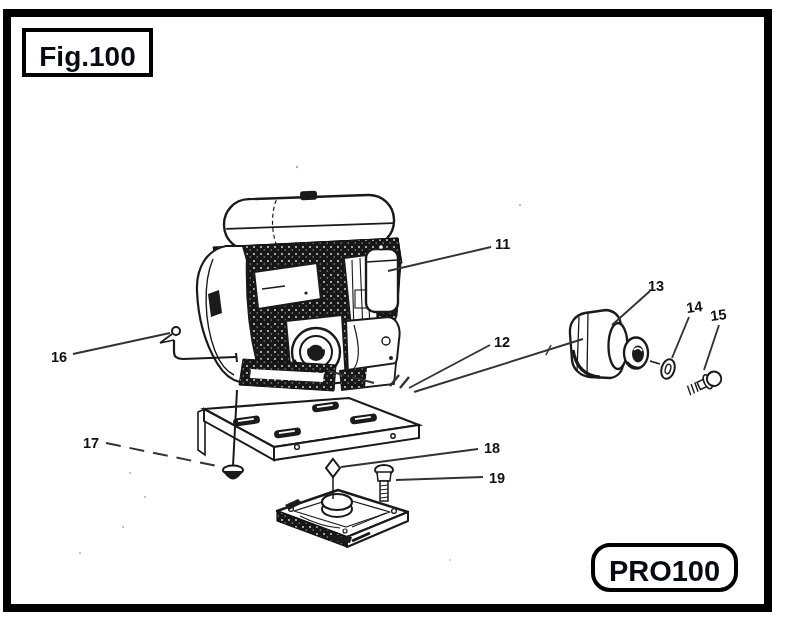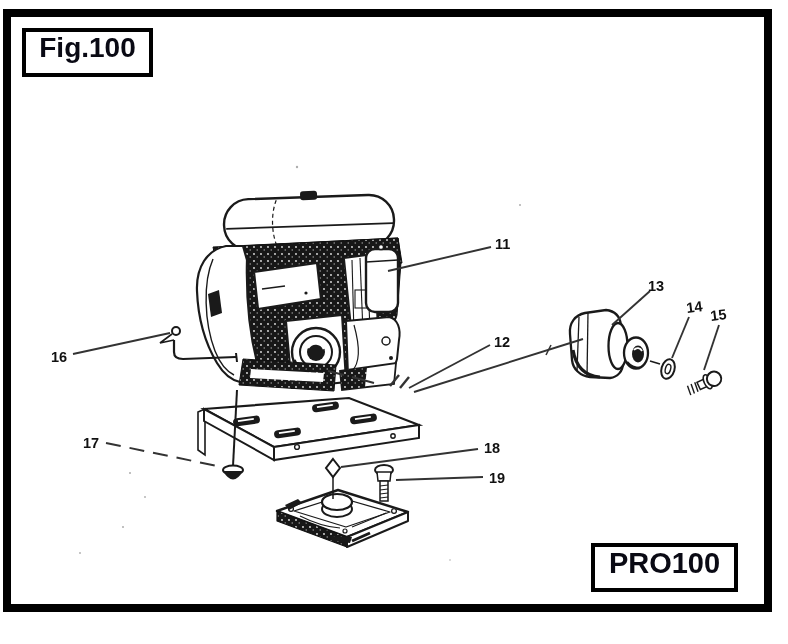--- a/index.html
+++ b/index.html
@@ -6,25 +6,25 @@
   .stage {
     position:relative; width:788px; height:644px; background:#ffffff;
     font-family:"Liberation Sans", sans-serif; overflow:hidden;
   }
   .frame {
     position:absolute; left:3px; top:9px; width:769px; height:603px;
     border:8px solid #000; box-sizing:border-box;
   }
   .label-box {
     position:absolute; border:4px solid #000; box-sizing:border-box;
-    display:flex; align-items:flex-start; justify-content:center;
+    display:flex; align-items:flex-end; justify-content:center;
     font-weight:bold; color:#0a0a14; background:#fff;
   }
   .fig-box   { left:22px;  top:28px;  width:131px; height:49px; font-size:28px; }
-  .model-box { left:591px; top:543px; width:147px; height:49px; font-size:29px; }
+  .model-box { left:591px; top:543px; width:147px; height:49px; font-size:29px;border-radius:19px; }
   svg.draw { position:absolute; left:0; top:0; width:788px; height:644px; }
   .callout-text { font-family:"Liberation Sans", sans-serif; font-weight:bold; font-size:14.5px; fill:#111; }
 </style>
 </head>
 <body>
 
 <div class="stage">
 
   <div class="frame"></div>
 

